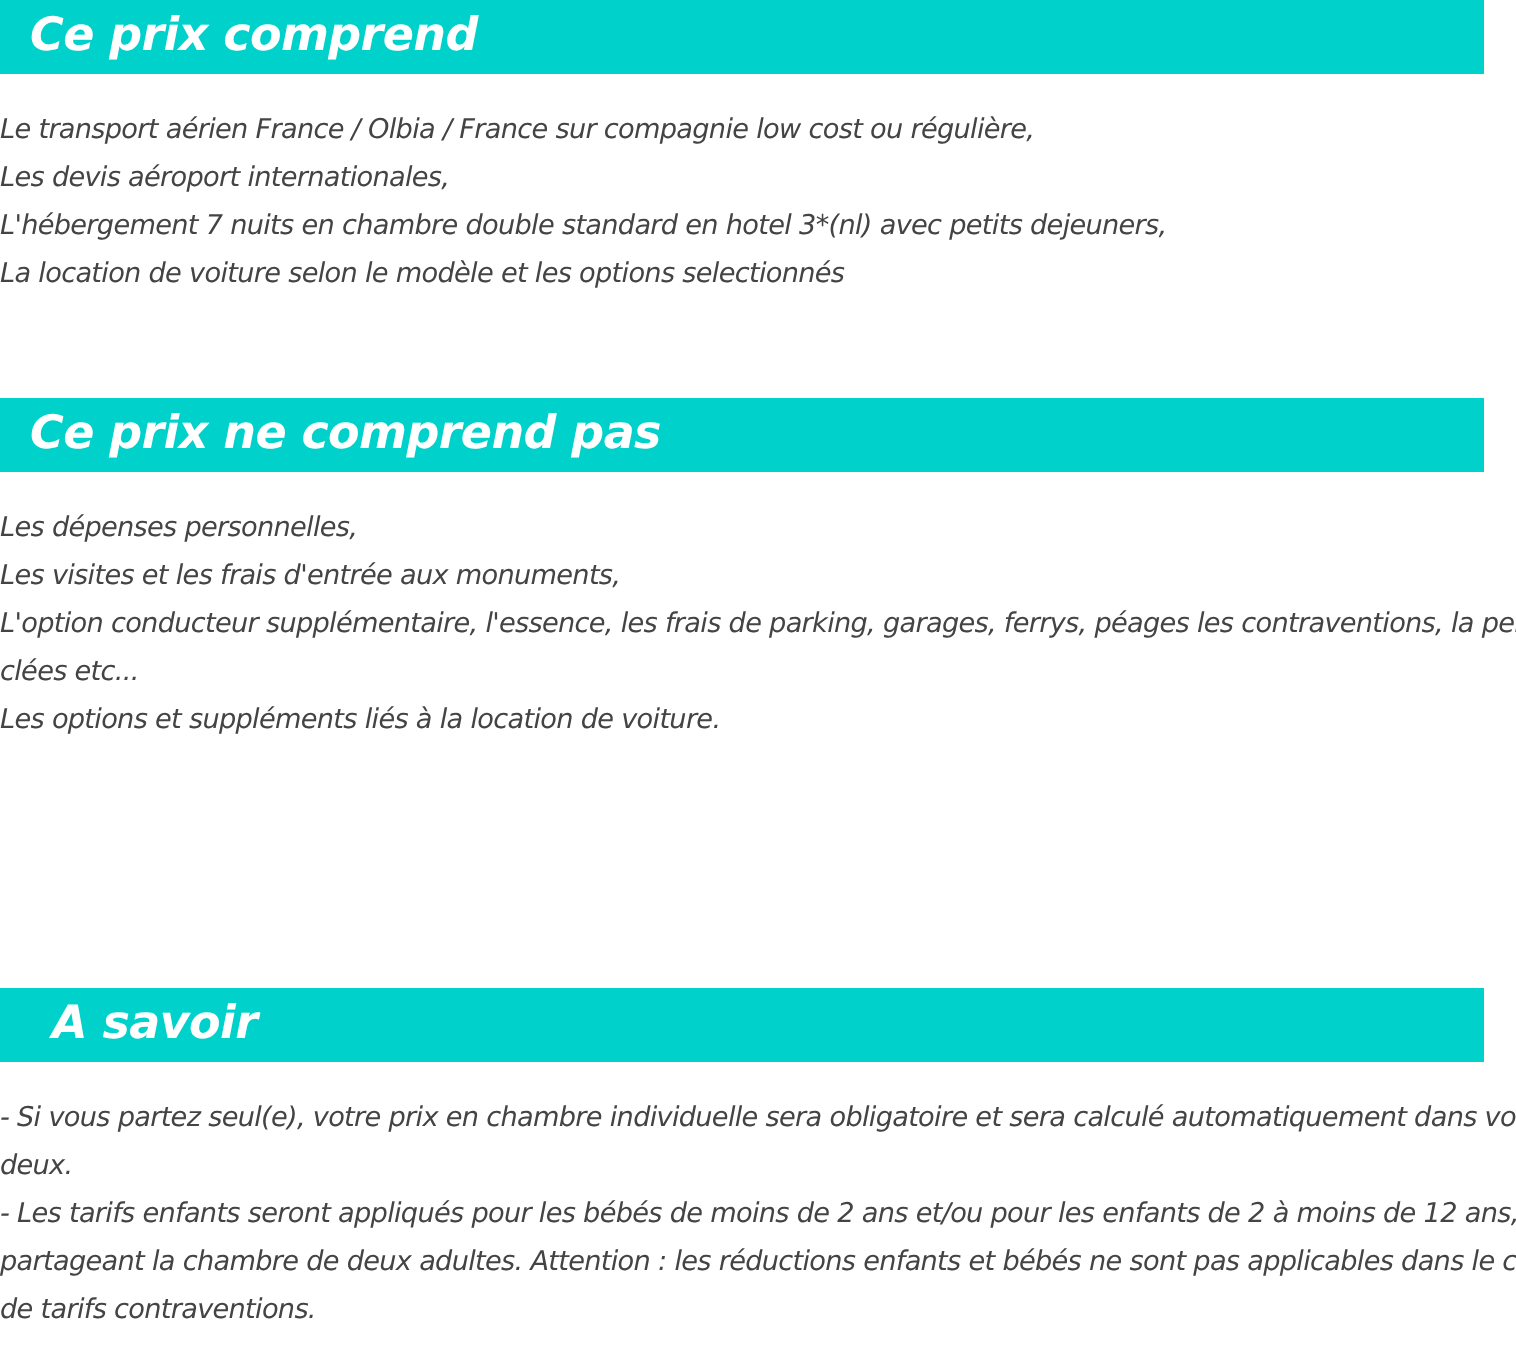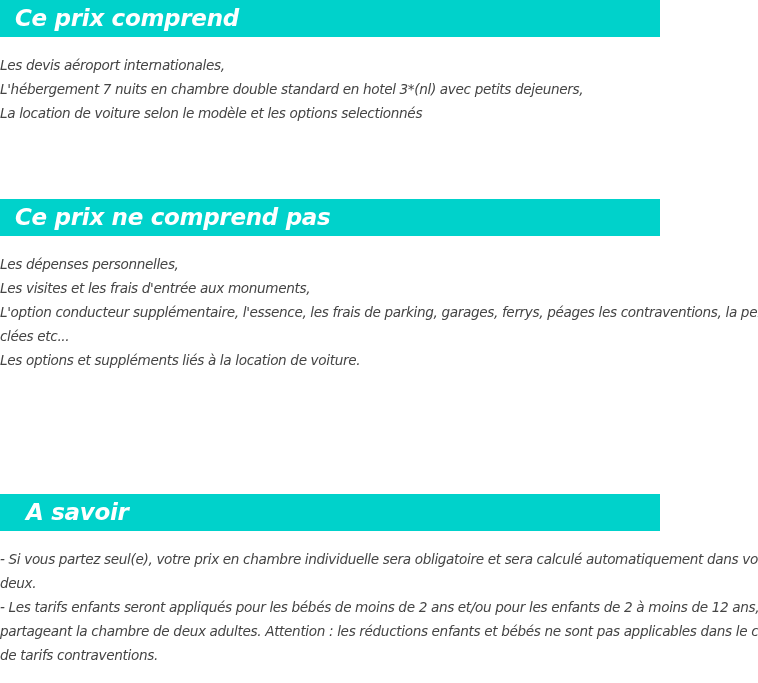--- a/index.html
+++ b/index.html
@@ -10,21 +10,21 @@
     body {
       width: 758px;
       height: 683px;
       overflow: hidden;
       font-family: "DejaVu Sans", sans-serif;
       position: relative;
     }
     .section-header {
       position: absolute;
       left: 0;
-      width: 660px;
+      width: 742px;
       height: 37px;
       background: #00d2cb;
       color: #ffffff;
       font-style: italic;
       font-weight: bold;
       font-size: 23px;
       line-height: 37px;
       box-sizing: border-box;
       padding-left: 15px;
       letter-spacing: -0.3px;
@@ -45,20 +45,21 @@
       white-space: nowrap;
     }
   </style>
 </head>
 <body>
 
 <div class="section-header" style="top:0px;">
   <span>Ce prix comprend</span>
 </div>
 <div class="section-body" style="top:53px;">
+  <span class="line">Le transport aérien France / Olbia / France sur compagnie low cost ou régulière,</span>
   <span class="line">Les devis aéroport internationales,</span>
   <span class="line">L'hébergement 7 nuits en chambre double standard en hotel 3*(nl) avec petits dejeuners,</span>
   <span class="line">La location de voiture selon le modèle et les options selectionnés</span>
 </div>
 
 <div class="section-header" style="top:199px;">
   <span>Ce prix ne comprend pas</span>
 </div>
 <div class="section-body" style="top:252px;">
   <span class="line">Les dépenses personnelles,</span>

